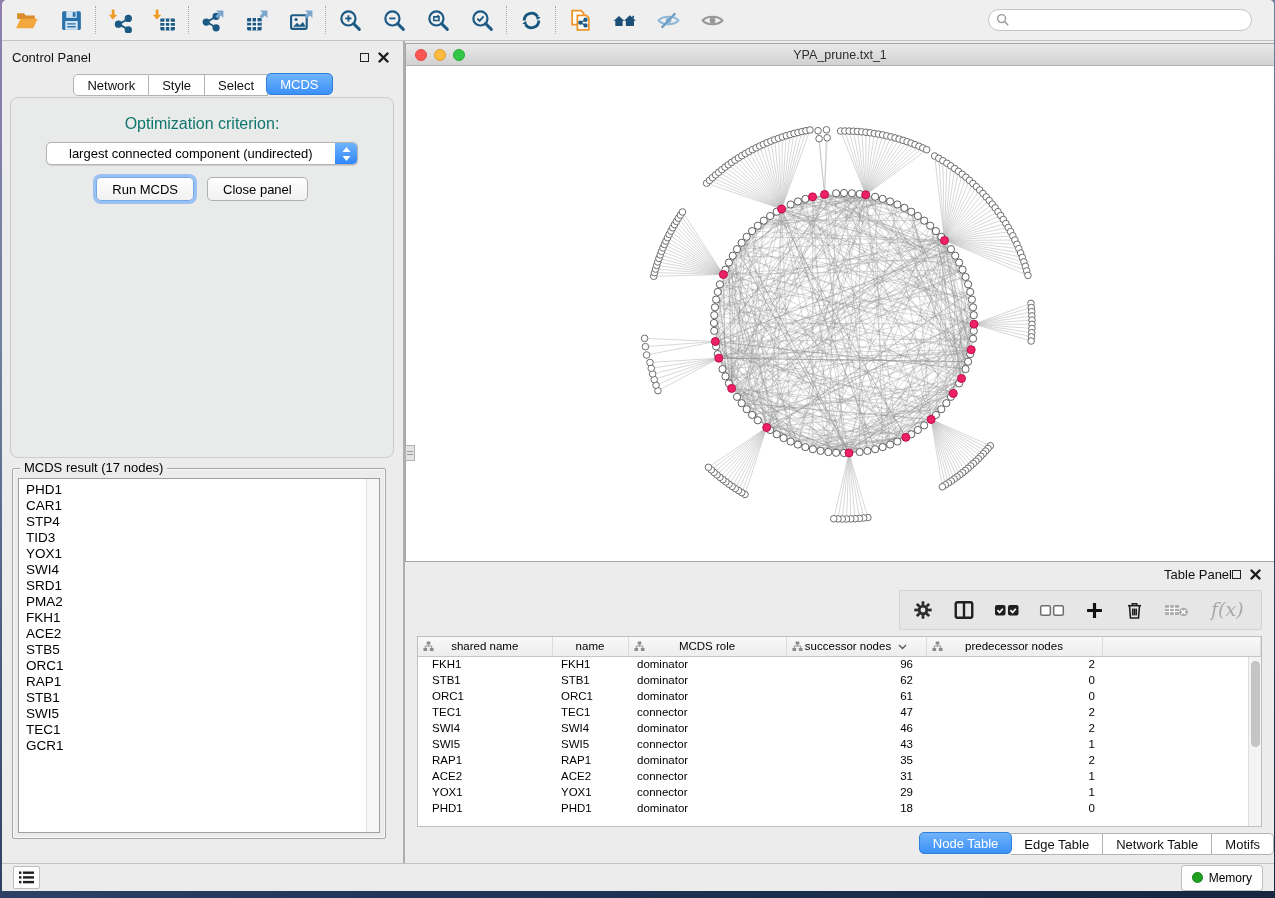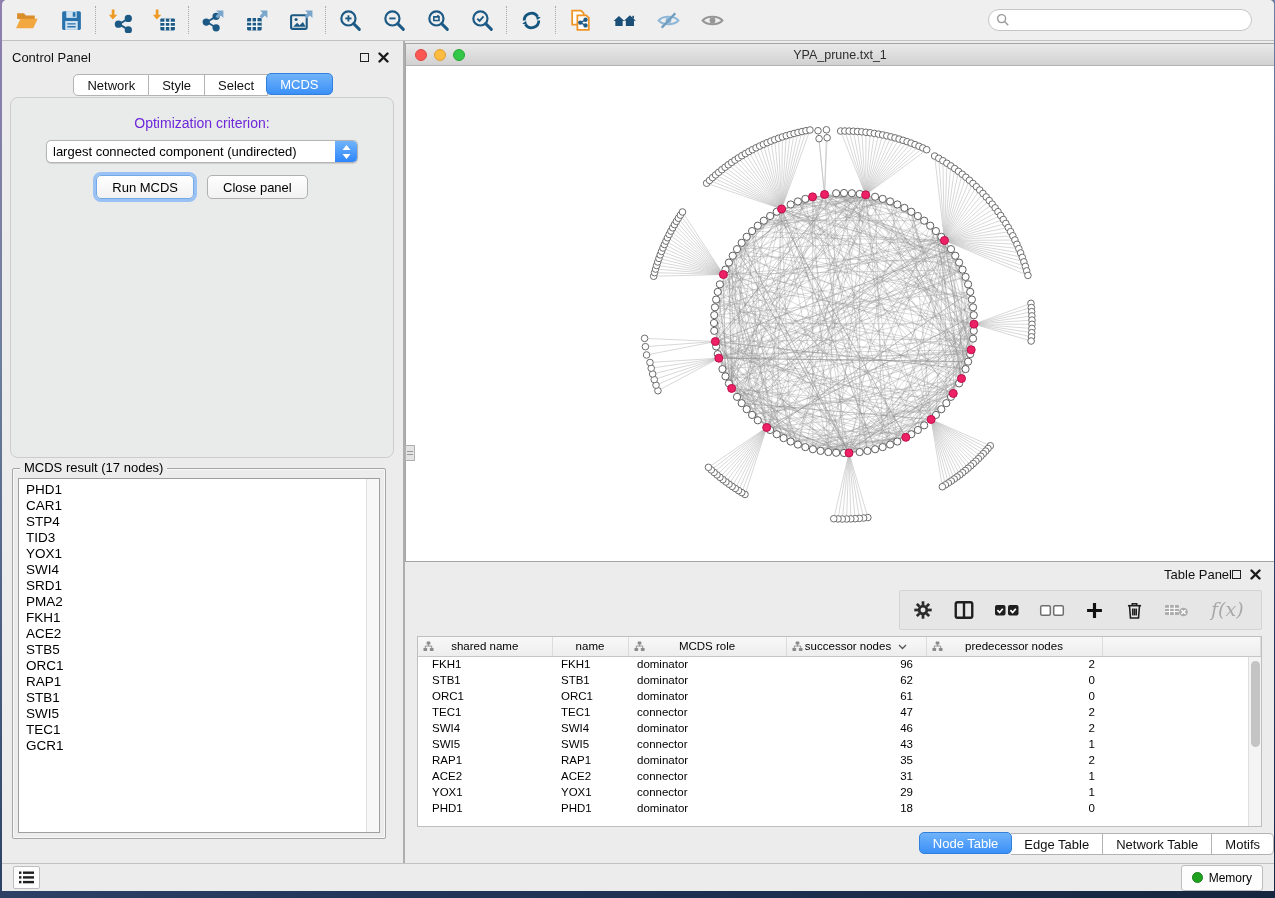--- a/index.html
+++ b/index.html
@@ -34,25 +34,25 @@
   .seg-bar { display:flex; justify-content:center; }
   .cp-tabs { position:absolute; top:33px; left:0; right:0; z-index:3; }
   .seg { border:1px solid #b3b3b3; border-left:none; background:#fff; font-size:13px; color:#111;
     height:22px; display:flex; align-items:center; padding:0 13px; position:relative; }
   .seg:first-child { border-left:1px solid #b3b3b3; border-radius:5px 0 0 5px; }
   .seg:last-child { border-radius:0 5px 5px 0; }
   .seg.active { background:linear-gradient(#70b3fa,#3b90f8); color:#fff; border-color:#3180dc;
     border-radius:5px; margin:-1px -1px -1px -2px; border-left:1px solid #3180dc; z-index:4; }
   .cp-inner { position:absolute; left:8px; right:9px; top:56px; height:361px; background:#e9eaea;
     border:1px solid #cccccc; border-radius:8px; text-align:center; }
-  .crit-label { margin-top:17px; font-size:14px; color:#6d28d9; }
+  .crit-label { margin-top:17px; font-size:16px; color:#0f766e; }
   .dropdown { margin:9px auto 0; width:312px; height:23px; background:#fff; border:1px solid #b4b4b4;
     border-radius:5px; display:flex; align-items:center; overflow:hidden;
     box-shadow:0 0.5px 1px rgba(0,0,0,.12); }
-  .dd-text { flex:1; text-align:left; padding:0 6px; font-size:13px; color:#000; white-space:nowrap; }
+  .dd-text { flex:1; text-align:left; padding:0 22px; font-size:13px; color:#000; white-space:nowrap; }
   .dd-step { width:22px; height:100%; background:linear-gradient(#6fb4fc,#2f86fb); display:flex;
     flex-direction:column; align-items:center; justify-content:center; gap:2px; border-radius:0 4px 4px 0; }
   .btn-row { margin-top:12px; display:flex; justify-content:center; gap:13px; }
   .btn { background:linear-gradient(#ffffff,#f1f1f1); border:1px solid #b0b0b0; border-radius:5px;
     height:24px; padding:8px 15px; font-size:13px; color:#000; display:flex; align-items:center; }
   .btn.focused { box-shadow:0 0 0 3px rgba(100,165,250,.6); border-color:#74a9e8; }
   .groupbox { position:absolute; left:10px; right:17px; top:427px; bottom:24px;
     border:1px solid #a6a6a6; border-radius:2px; box-shadow:inset 0 0 0 1px rgba(255,255,255,.65); }
   .groupbox .legend { position:absolute; top:-9px; left:7px; background:#ececec; padding:0 4px;
     font-size:13px; color:#000; }

